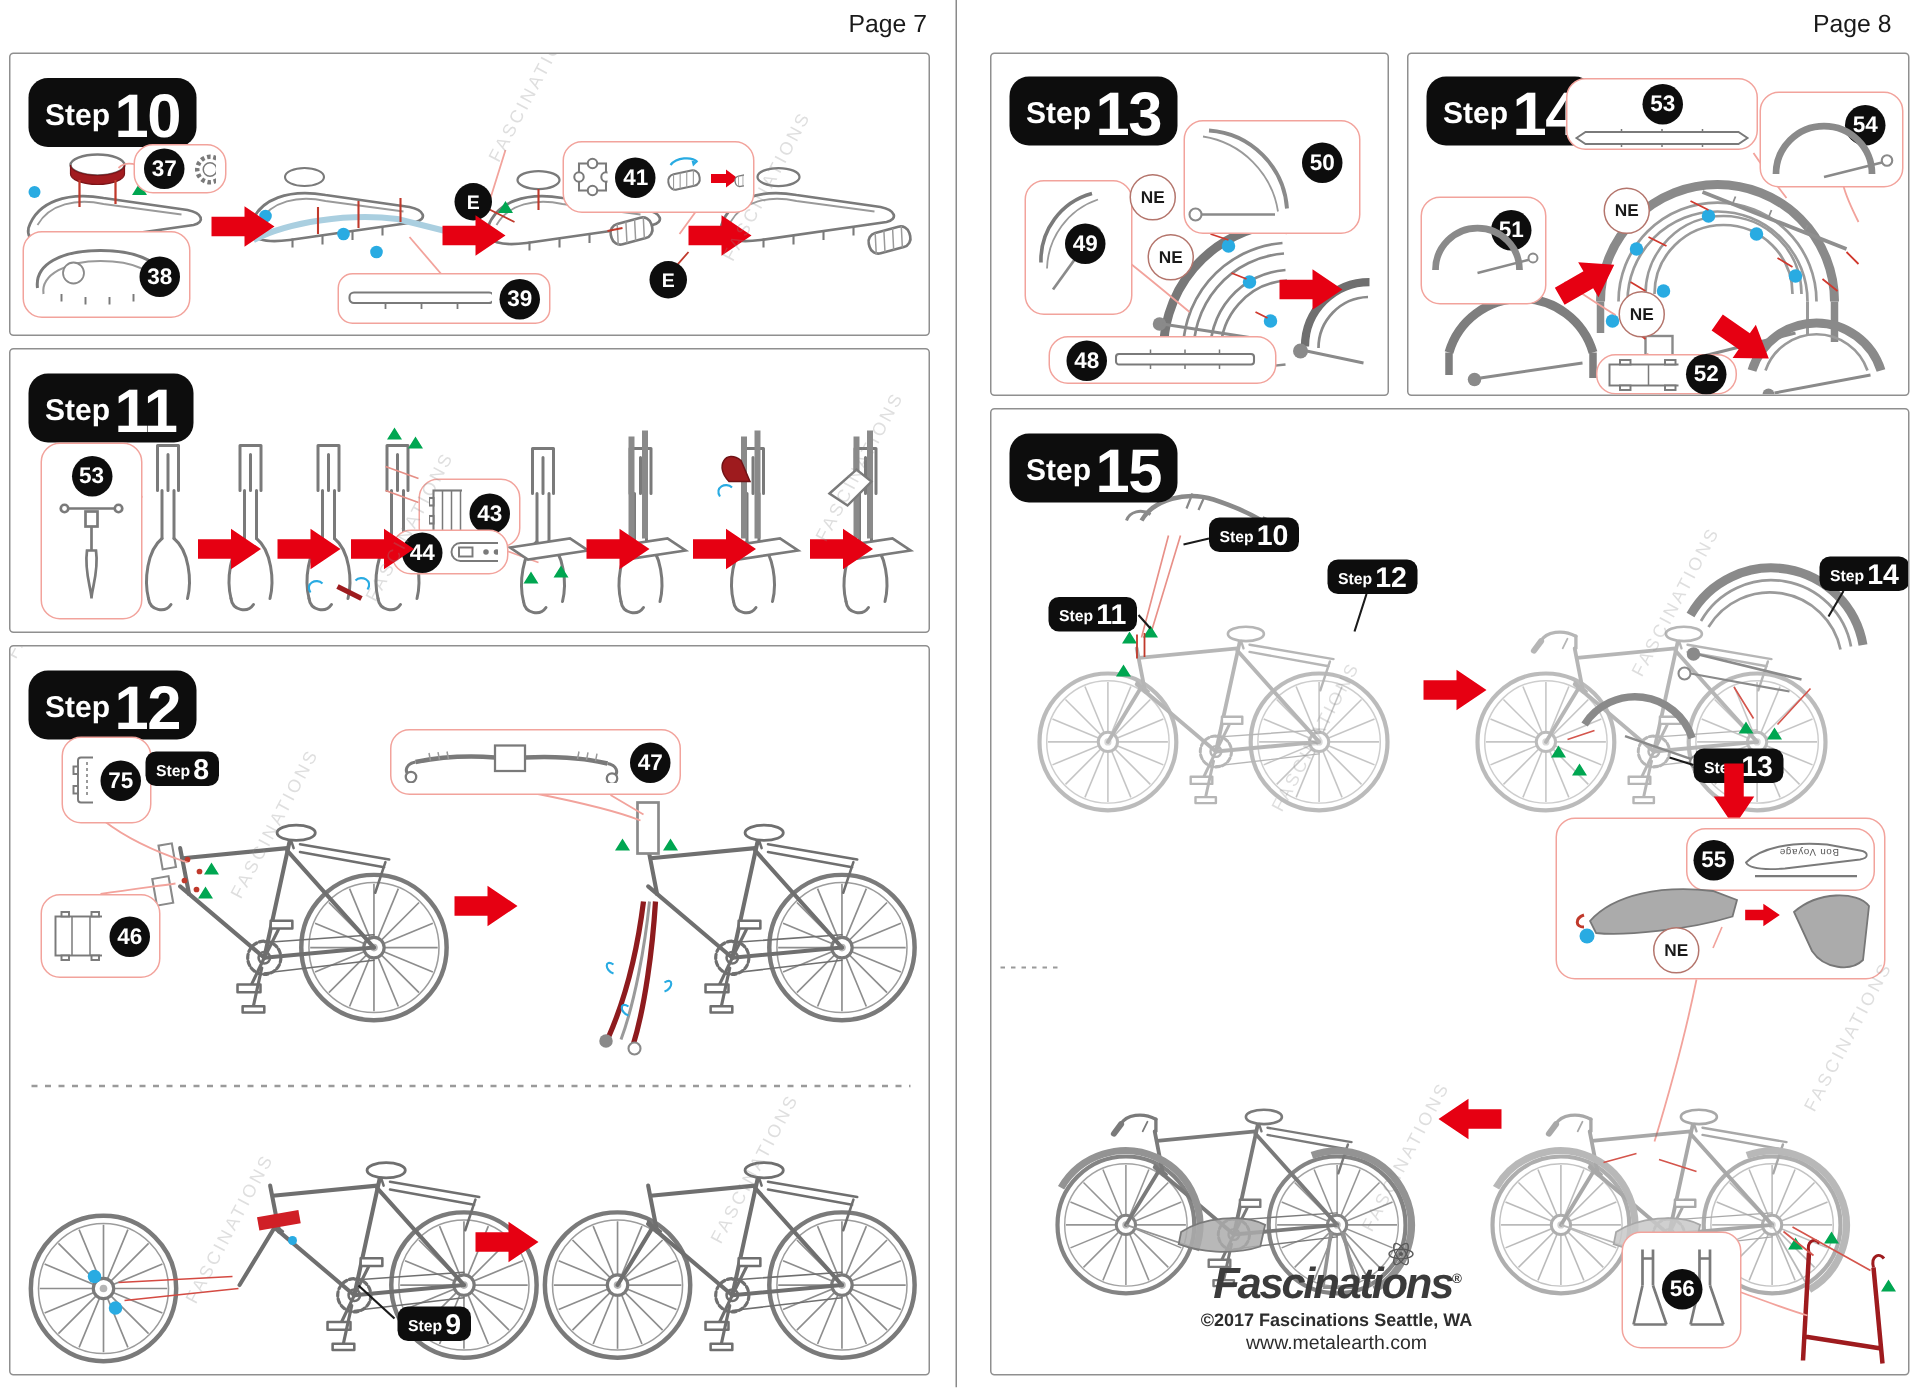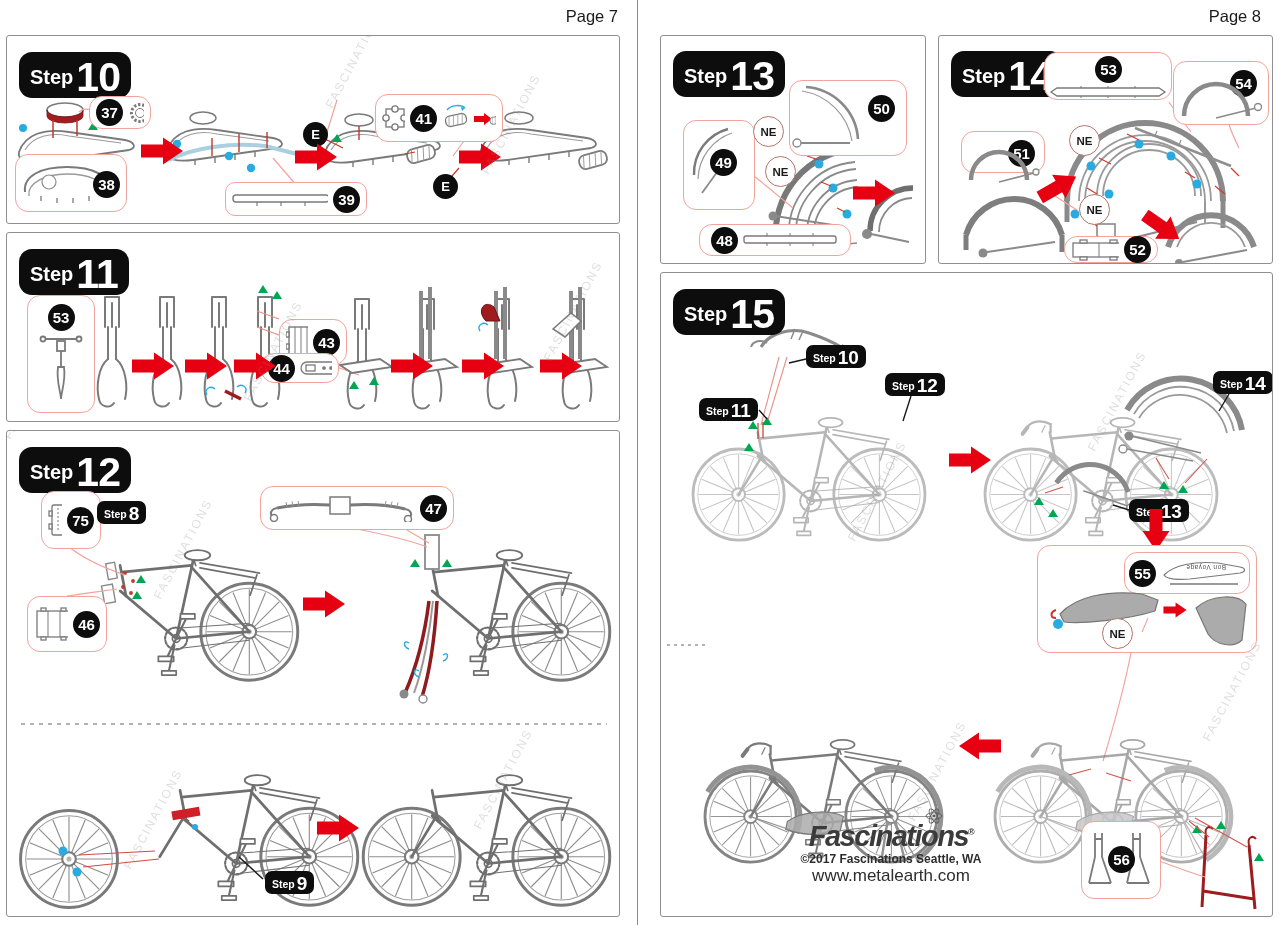--- a/index.html
+++ b/index.html
@@ -34,21 +34,21 @@
   .ec{position:absolute;width:25px;height:25px;border-radius:50%;background:#0d0d0d;color:#fff;
       font-size:13px;font-weight:700;display:flex;align-items:center;justify-content:center;}
   .wm{position:absolute;color:#8c8c8c;opacity:.28;font-size:12px;letter-spacing:2px;
       transform:rotate(-62deg);transform-origin:left center;white-space:nowrap;}
   .arrow{position:absolute;}
   
   .footer{position:absolute;text-align:center;}
   .brand{font-size:29px;font-weight:700;font-style:italic;color:#3b3b3b;letter-spacing:-1.5px;line-height:30px;}
   .brand sup{font-size:9px;font-style:normal;}
   .copy{font-size:12px;font-weight:700;color:#2d2d2d;margin-top:1px;}
-  .web{font-size:17px;color:#2d2d2d;}
+  .web{font-size:13px;color:#2d2d2d;}
   .bv{display:inline-block;transform:rotate(180deg);font-size:6.5px;color:#555;letter-spacing:.5px;}
   svg{display:block;}
 </style>
 </head>
 <body>
 
 <svg width="0" height="0" style="position:absolute" aria-hidden="true">
 <defs></defs>
 <g id="arr">
       <polygon points="-21,-6.5 1,-6.5 1,-13.5 21,0 1,13.5 1,6.5 -21,6.5" fill="#e60012"></polygon>
@@ -579,21 +579,21 @@
       </svg>
     </div>
     <div class="callout" style="left:234px;top:25px;width:96px;height:64px;">
       <div class="pc abs" style="left:56px;top:8px;">54</div>
       <svg class="abs" style="left:4px;top:10px;" width="88" height="50">
         <path d="M6,44 A32,32 0 0 1 70,44" stroke="#8a8a8a" stroke-width="4.5" fill="none"></path>
         <line x1="38" y1="46" x2="78" y2="36" stroke="#8a8a8a" stroke-width="1.8"></line>
         <circle cx="80" cy="35" r="3.5" fill="#fff" stroke="#8a8a8a" stroke-width="1.4"></circle>
       </svg>
     </div>
-    <div class="callout" style="left:22px;top:95px;width:84px;height:42px;">
+    <div class="callout" style="left:8px;top:95px;width:84px;height:72px;">
       <div class="pc abs" style="left:46px;top:8px;">51</div>
       <svg class="abs" style="left:4px;top:8px;" width="76" height="46">
         <path d="M5,40 A28,28 0 0 1 61,40" stroke="#8a8a8a" stroke-width="4.5" fill="none"></path>
         <line x1="33" y1="42" x2="68" y2="33" stroke="#8a8a8a" stroke-width="1.6"></line>
         <circle cx="70" cy="32" r="3" fill="#fff" stroke="#8a8a8a" stroke-width="1.3"></circle>
       </svg>
     </div>
     <div class="callout flexrow" style="left:125px;top:200px;width:94px;height:27px;">
       <svg width="58" height="24">
         <g stroke="#7a7a7a" fill="#fff" stroke-width="1.3">
@@ -762,21 +762,21 @@
             <path d="M8,28 L2,54 M15,28 L24,54 M2,54 H24"></path>
           <g transform="translate(38,0)">
               <path d="M8,4 V28 M15,4 V28 M8,10 H15"></path>
               <path d="M8,28 L2,54 M15,28 L24,54 M2,54 H24"></path>
             </g>
         </g>
       </svg>
       <div class="pc abs" style="left:26px;top:24px;">56</div>
     </div>
 
-    <div class="footer" style="left:118px;top:544px;width:224px;">
+    <div class="footer" style="left:118px;top:564px;width:224px;">
       <svg class="abs" style="left:146px;top:-10px;" width="18" height="18">
         <g stroke="#5a5a5a" stroke-width=".9" fill="none">
           <ellipse cx="9" cy="9" rx="8" ry="3.2"></ellipse>
             <ellipse cx="9" cy="9" rx="8" ry="3.2" transform="rotate(60 9 9)"></ellipse>
           <ellipse cx="9" cy="9" rx="8" ry="3.2" transform="rotate(-60 9 9)"></ellipse>
         </g>
           <circle cx="9" cy="9" r="1.4" fill="#5a5a5a"></circle>
       </svg>
       <div class="brand"><span>Fascinations</span><sup>®</sup></div>
       <div class="copy">©2017 Fascinations Seattle, WA</div>

